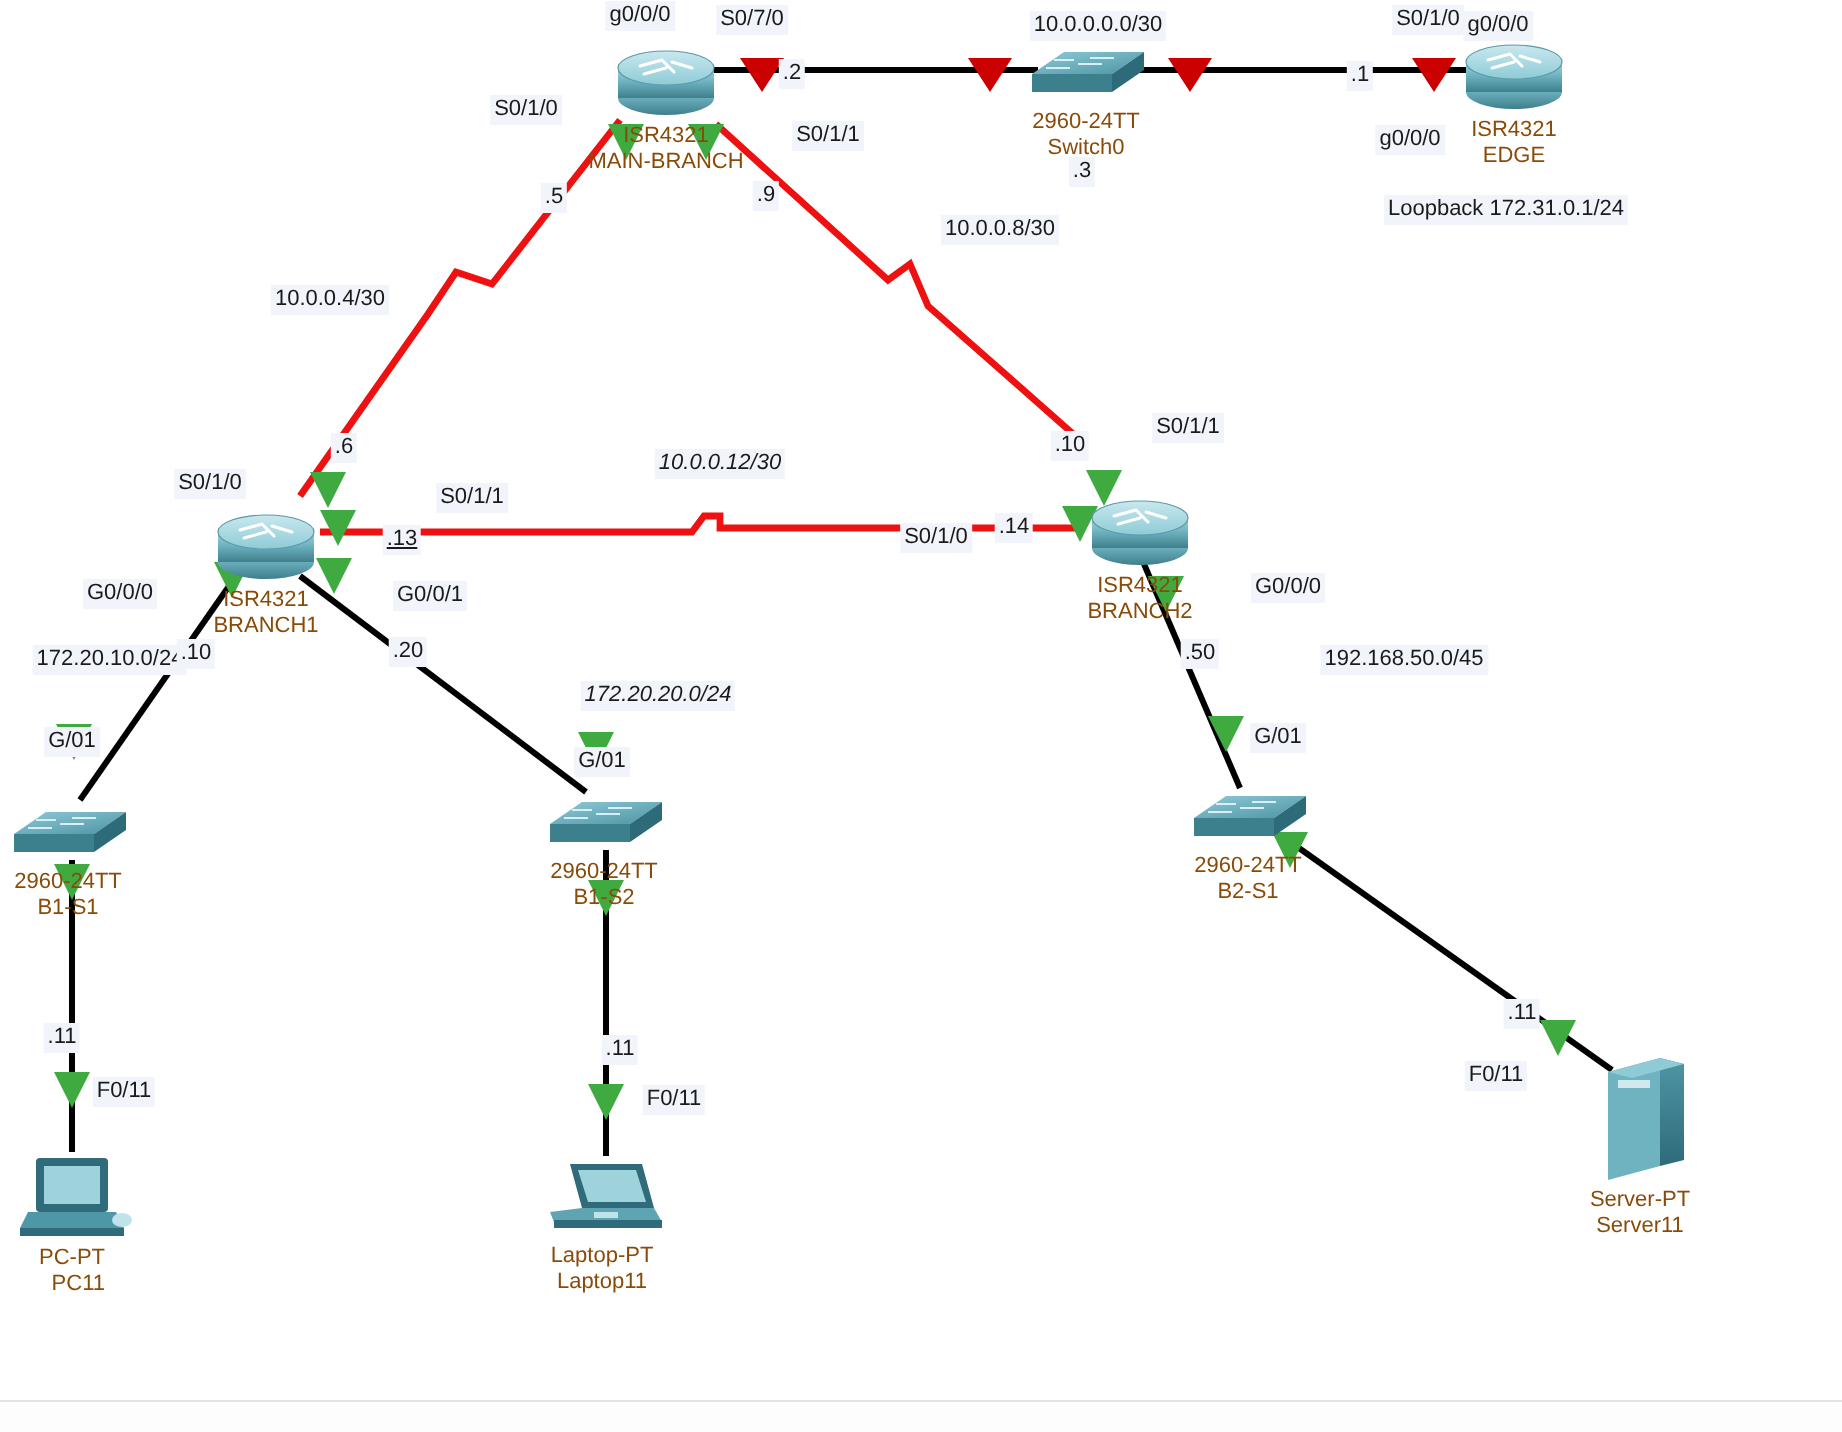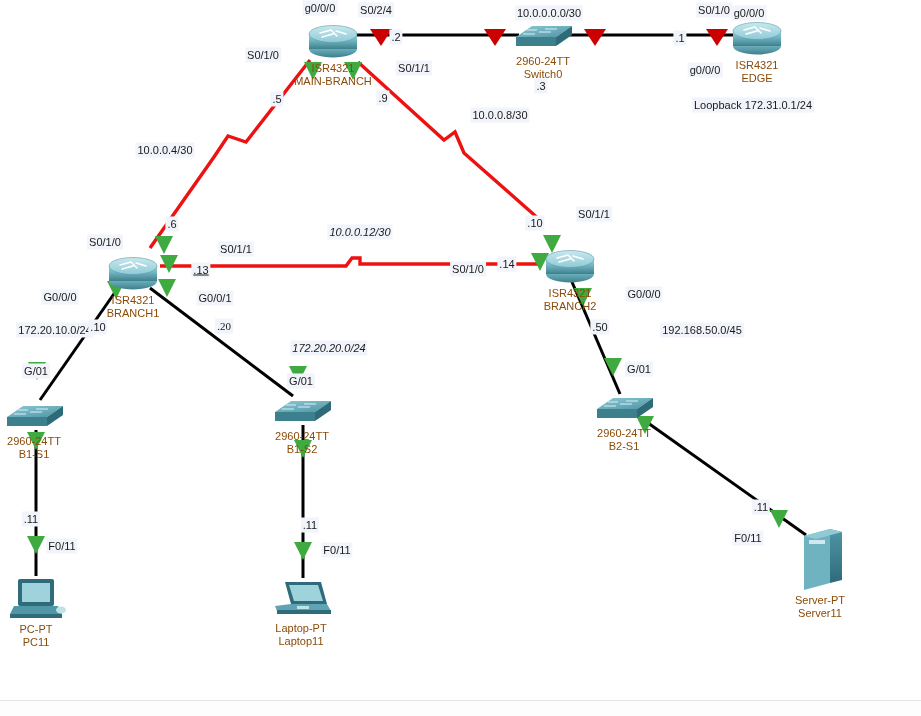--- a/index.html
+++ b/index.html
@@ -168,21 +168,21 @@
 
   <div id="text-layer">
       <div class="tag" style="left: 549px; top: 13px;">10.0.0.0.0/30</div>
       <div class="tag" style="left: 165px; top: 150px;">10.0.0.4/30</div>
       <div class="tag" style="left: 500px; top: 115px;">10.0.0.8/30</div>
       <div class="tag" style="left: 360px; top: 232px; font-style: italic;">10.0.0.12/30</div>
       <div class="tag" style="left: 55px; top: 330px;">172.20.10.0/24</div>
       <div class="tag" style="left: 329px; top: 348px; font-style: italic;">172.20.20.0/24</div>
       <div class="tag" style="left: 702px; top: 330px;">192.168.50.0/45</div>
       <div class="tag" style="left: 320px; top: 8px;">g0/0/0</div>
-      <div class="tag" style="left: 376px; top: 10px;">S0/2/4</div>
+      <div class="tag" style="left: 376px; top: 10px;">S0/7/0</div>
       <div class="tag" style="left: 263px; top: 55px;">S0/1/0</div>
       <div class="tag" style="left: 414px; top: 68px;">S0/1/1</div>
       <div class="tag" style="left: 714px; top: 10px;">S0/1/0</div>
       <div class="tag" style="left: 749px; top: 13px;">g0/0/0</div>
       <div class="tag" style="left: 705px; top: 70px;">g0/0/0</div>
       <div class="tag" style="left: 105px; top: 242px;">S0/1/0</div>
       <div class="tag" style="left: 236px; top: 249px;">S0/1/1</div>
       <div class="tag" style="left: 60px; top: 297px;">G0/0/0</div>
       <div class="tag" style="left: 215px; top: 298px;">G0/0/1</div>
       <div class="tag" style="left: 594px; top: 214px;">S0/1/1</div>
@@ -197,21 +197,21 @@
       <div class="tag" style="left: 396px; top: 37px;">.2</div>
       <div class="tag" style="left: 541px; top: 86px;">.3</div>
       <div class="tag" style="left: 680px; top: 38px;">.1</div>
       <div class="tag" style="left: 277px; top: 99px;">.5</div>
       <div class="tag" style="left: 383px; top: 98px;">.9</div>
       <div class="tag" style="left: 172px; top: 224px;">.6</div>
       <div class="tag" style="left: 535px; top: 223px;">.10</div>
       <div class="tag" style="left: 201px; top: 270px; text-decoration: underline;">.13</div>
       <div class="tag" style="left: 507px; top: 264px;">.14</div>
       <div class="tag" style="left: 98px; top: 327px;">.10</div>
-      <div class="tag" style="left: 224px; top: 326px; font-family: Liberation Serif, serif;">.20</div>
+      <div class="tag" style="left: 204px; top: 326px;">.20</div>
       <div class="tag" style="left: 600px; top: 327px;">.50</div>
       <div class="tag" style="left: 31px; top: 519px;">.11</div>
       <div class="tag" style="left: 310px; top: 525px;">.11</div>
       <div class="tag" style="left: 761px; top: 507px;">.11</div>
       <div class="tag" style="left: 753px; top: 105px; text-align: center;">Loopback 172.31.0.1/24</div>
       <div class="dev-label" style="left: 333px; top: 62px;">
         <div>ISR4321</div>
         <div>MAIN-BRANCH</div>
       </div>
       <div class="dev-label" style="left: 543px; top: 55px;">
@@ -235,21 +235,21 @@
         <div>B1-S1</div>
       </div>
       <div class="dev-label" style="left: 302px; top: 430px;">
         <div>2960-24TT</div>
         <div>B1-S2</div>
       </div>
       <div class="dev-label" style="left: 624px; top: 427px;">
         <div>2960-24TT</div>
         <div>B2-S1</div>
       </div>
-      <div class="dev-label" style="left: 36px; top: 623px;">
+      <div class="dev-label" style="left: 36px; top: 623px; text-align: right;">
         <div>PC-PT</div>
         <div>PC11</div>
       </div>
       <div class="dev-label" style="left: 301px; top: 622px;">
         <div>Laptop-PT</div>
         <div>Laptop11</div>
       </div>
       <div class="dev-label" style="left: 820px; top: 594px;">
         <div>Server-PT</div>
         <div>Server11</div>

